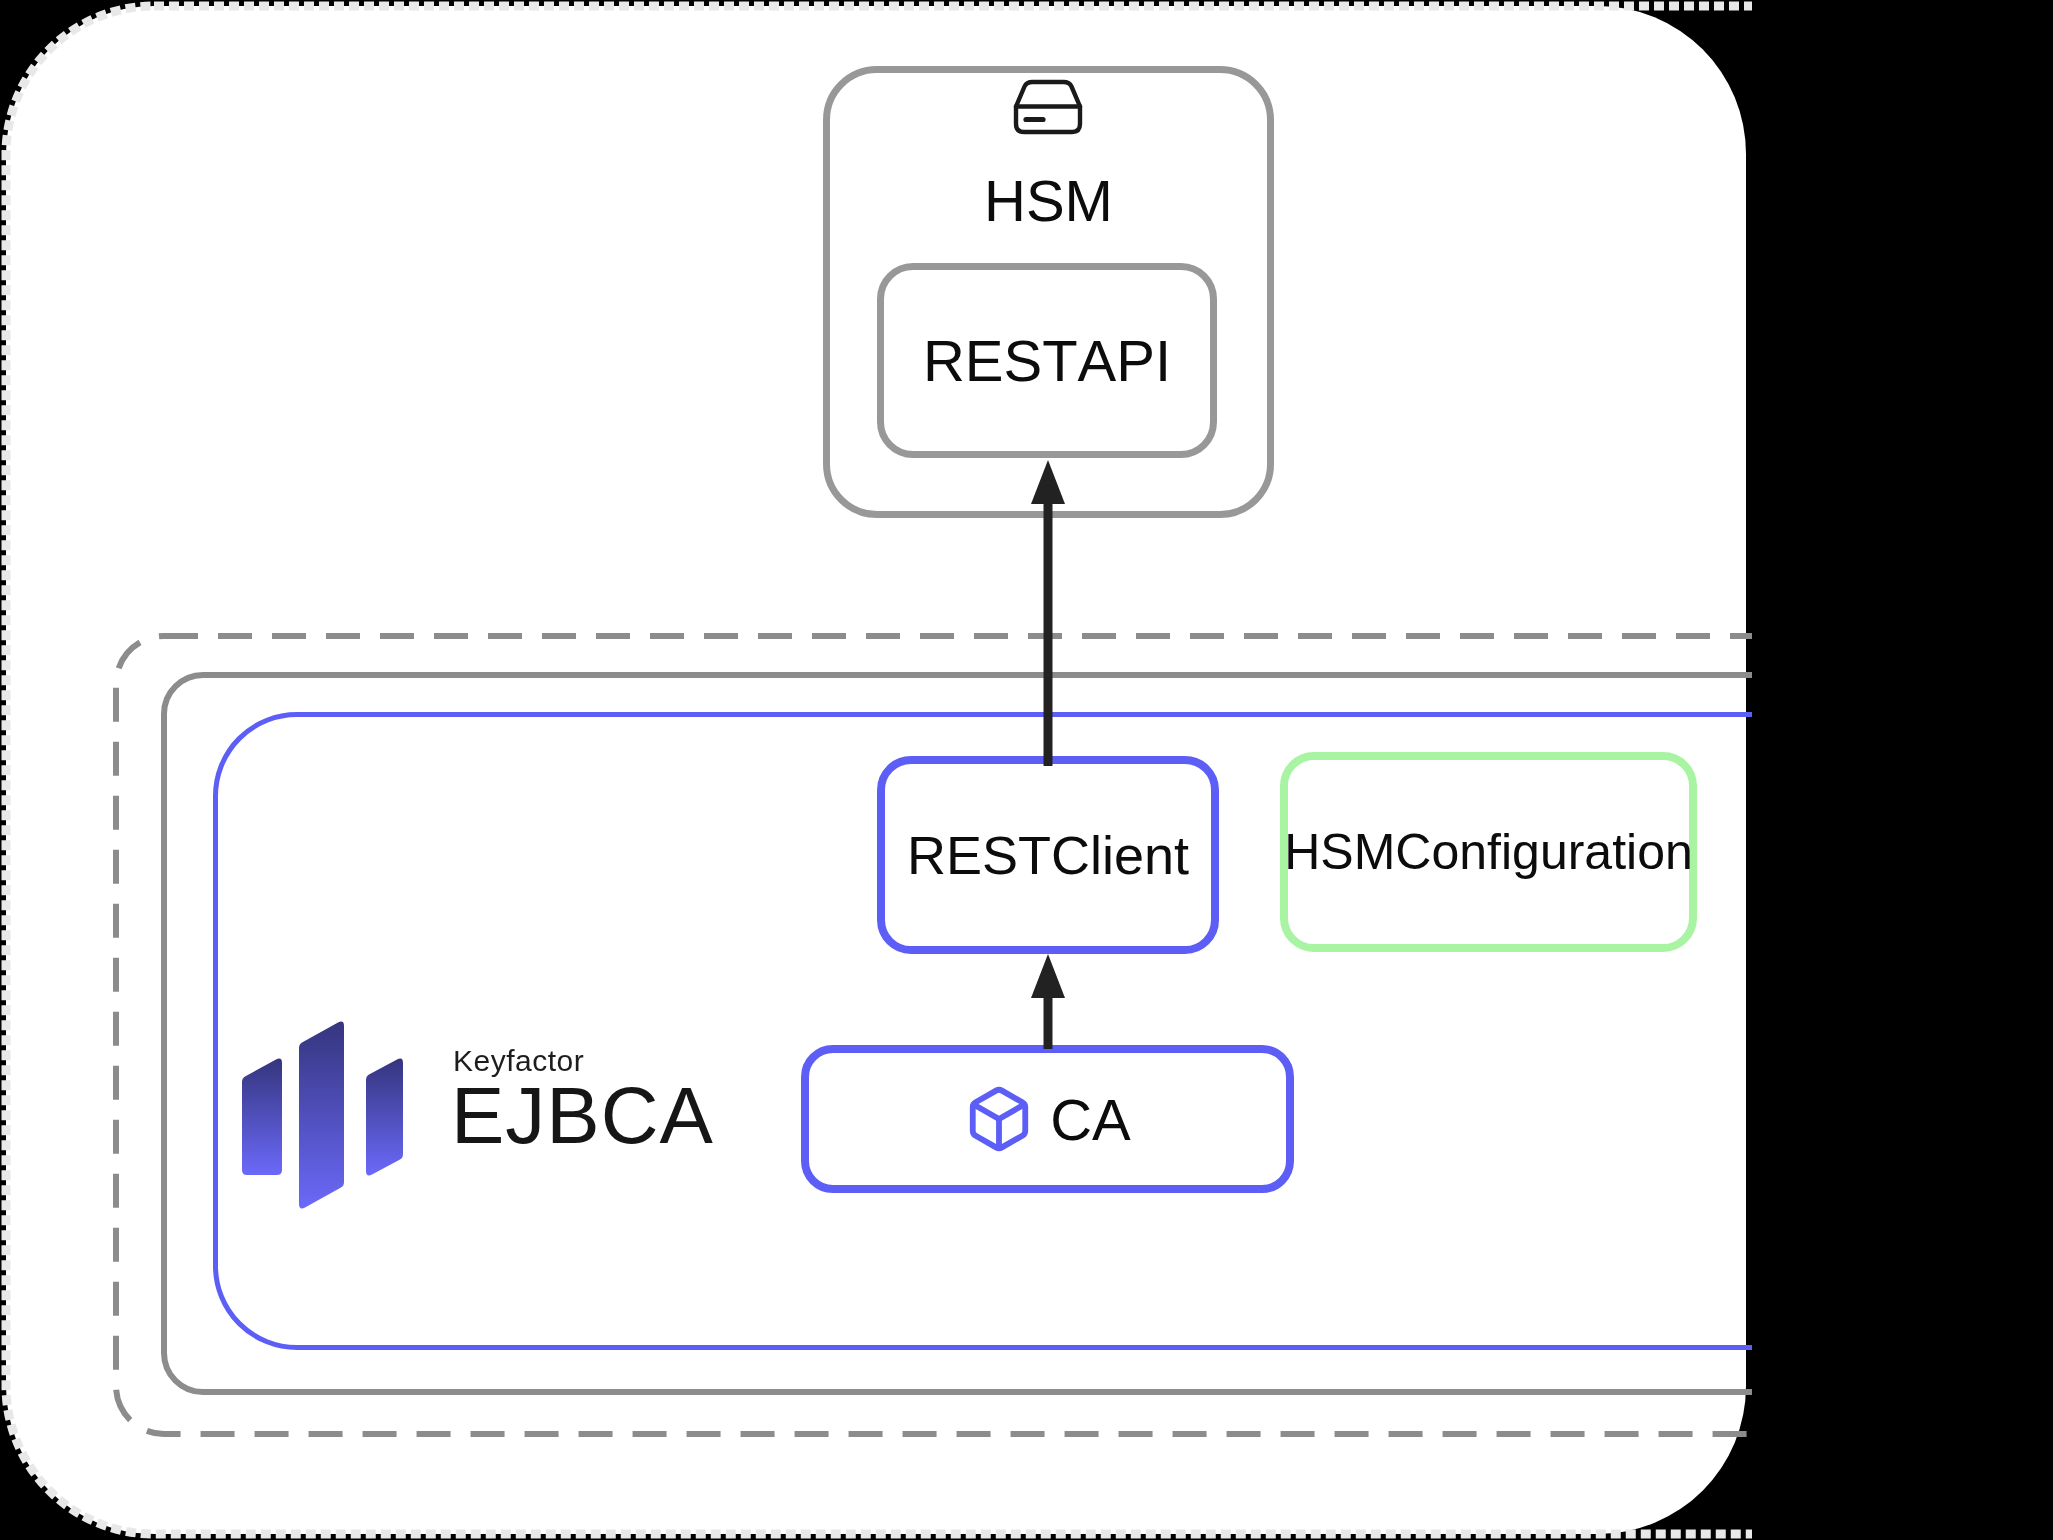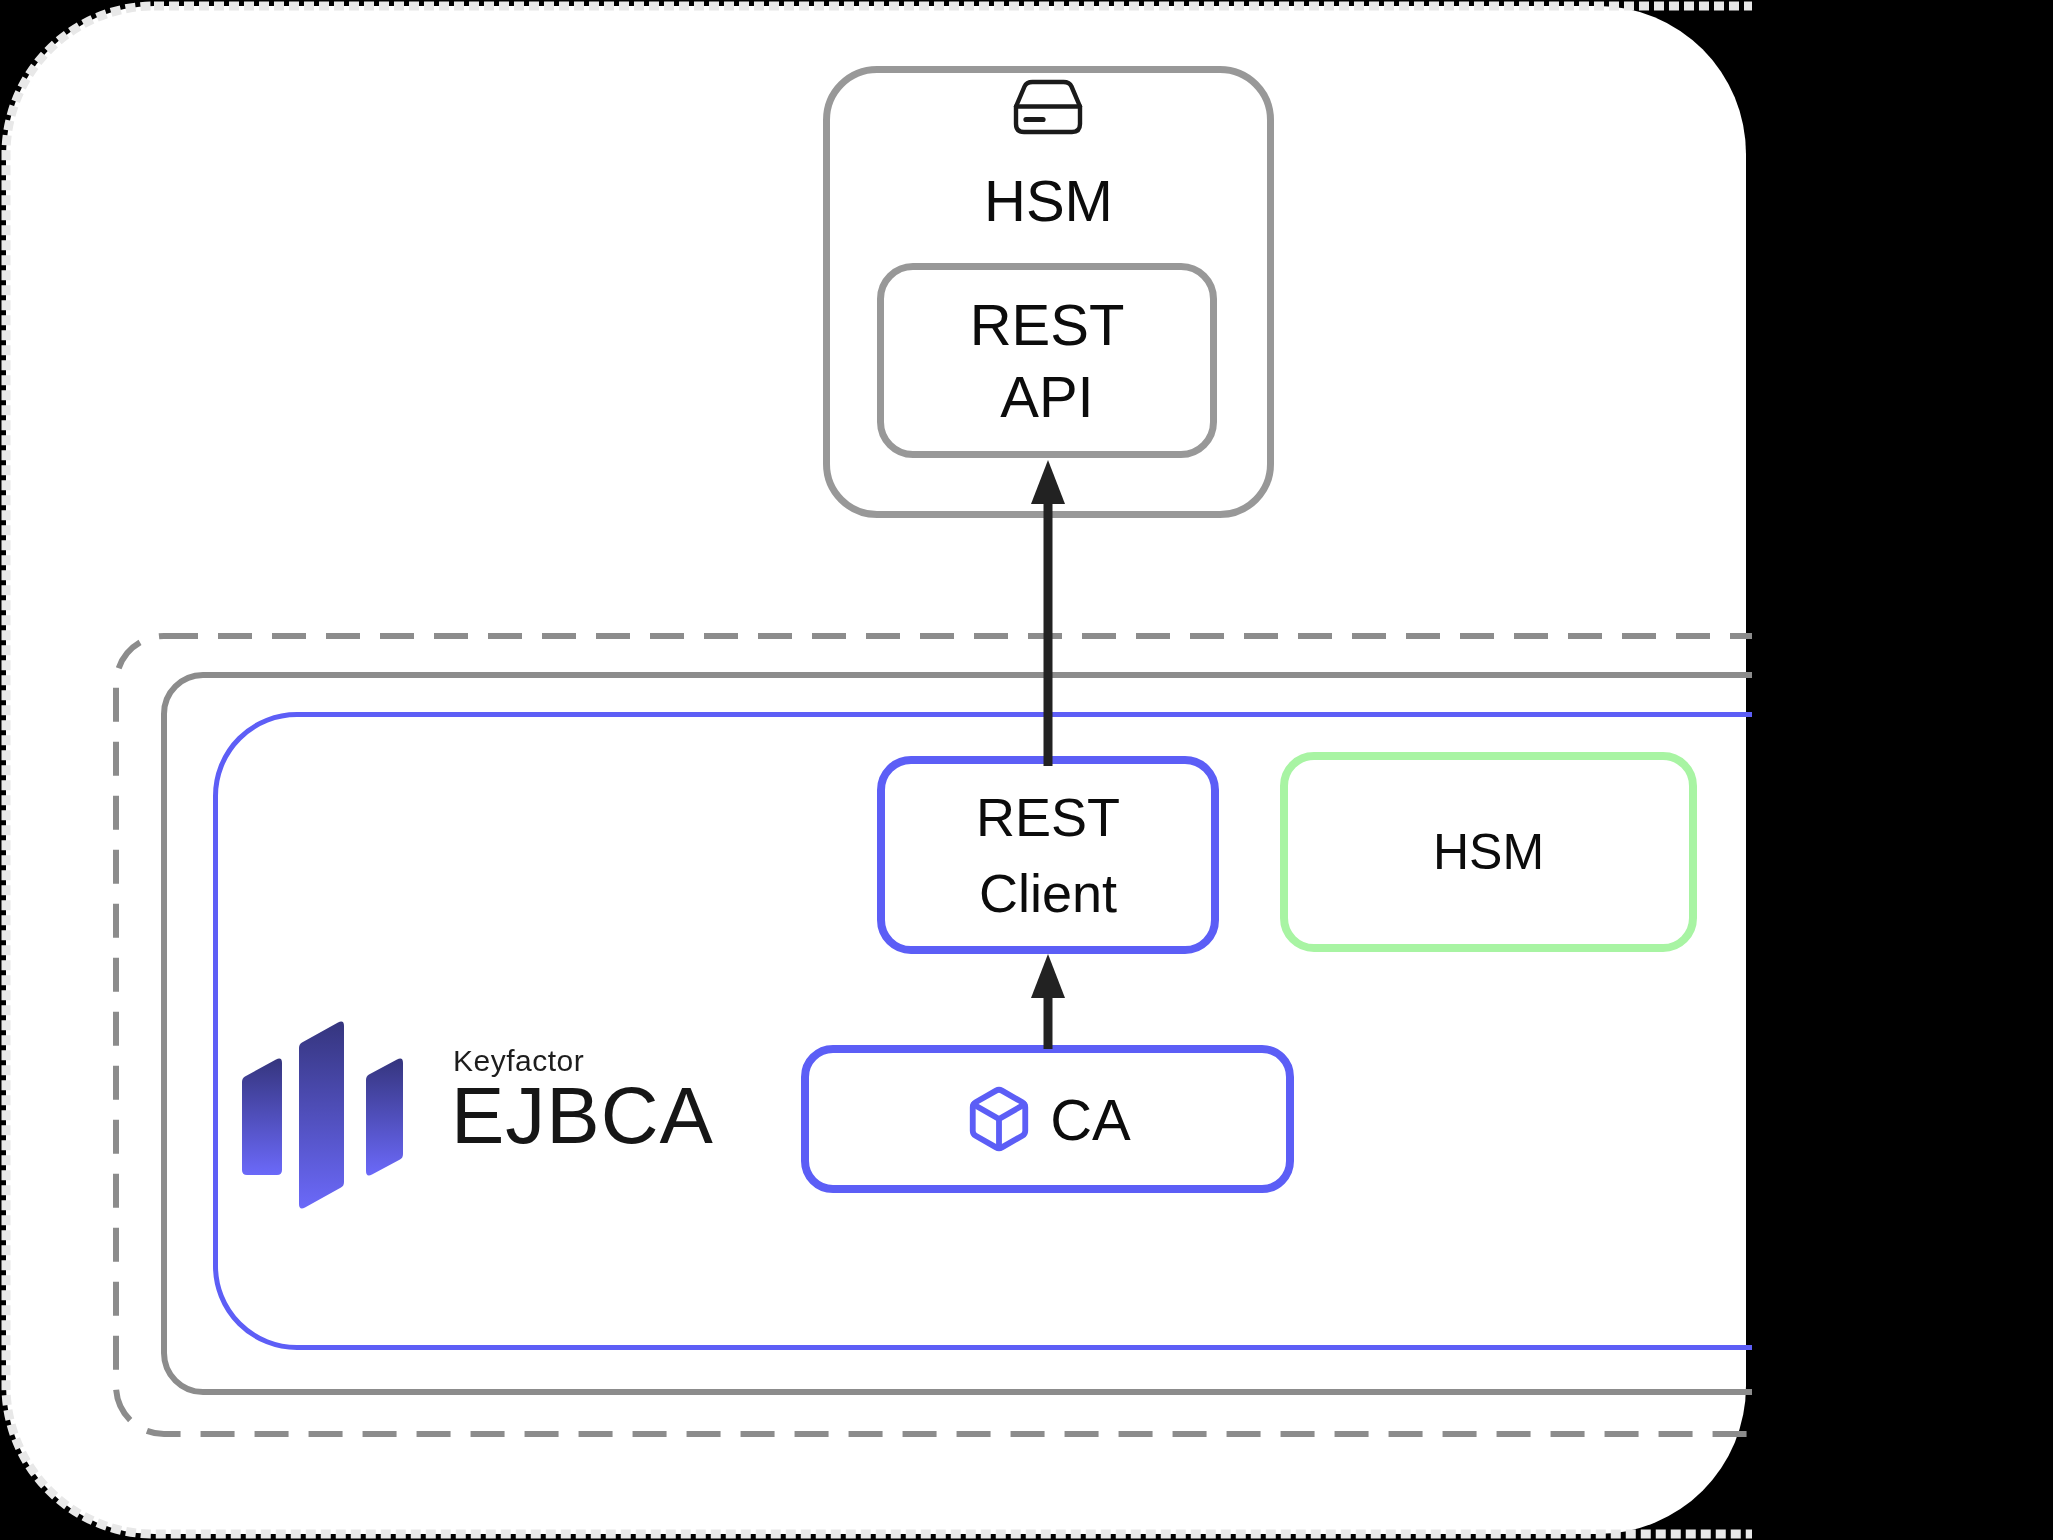--- a/index.html
+++ b/index.html
@@ -20,21 +20,21 @@
   svg.layer {
     position: absolute;
     left: 0; top: 0;
     width: 2053px; height: 1540px;
   }
   .box {
     position: absolute;
     box-sizing: border-box;
     background: #ffffff;
     display: flex;
-    flex-direction: column;
+    flex-direction: row;
     align-items: center;
     justify-content: center;
     text-align: center;
     color: #0c0c0c;
   }
   #hsm-box        { left: 823px;  top: 66px;  width: 451px;  height: 452px; border: 7px solid #989898; border-radius: 54px; background: transparent; justify-content: flex-start; }
   #drive-icon     { position: absolute; left: 1013px; top: 78px; width: 70px; height: 58px; }
   #hsm-label      { position: absolute; left: 823px; top: 170px; width: 451px; text-align: center; font-size: 58px; line-height: 62px; color: #0c0c0c; }
   #rest-api-box   { left: 877px;  top: 263px; width: 340px;  height: 195px; border: 7px solid #989898; border-radius: 36px; font-size: 58px; line-height: 72px; }
   #host-box       { left: 161px;  top: 672px; width: 1727px; height: 723px; border: 6px solid #8c8c8c; border-radius: 42px; background: transparent; }
@@ -81,20 +81,21 @@
     <span>API</span>
   </div>
 
   <div class="box" id="rest-client-box">
     <span>REST</span>
     <span>Client</span>
   </div>
 
   <div class="box" id="config-box">
     <span>HSM</span>
+    <span>Configuration</span>
   </div>
 
   <div class="box" id="ca-box">
     <svg class="cube" viewBox="0 0 24 24" aria-hidden="true">
       <g fill="none" stroke="#5c5ef6" stroke-width="2" stroke-linejoin="round" stroke-linecap="round">
         <path d="M21 8a2 2 0 0 0-1-1.73l-7-4a2 2 0 0 0-2 0l-7 4A2 2 0 0 0 3 8v8a2 2 0 0 0 1 1.73l7 4a2 2 0 0 0 2 0l7-4A2 2 0 0 0 21 16Z"></path>
         <path d="m3.3 7 8.7 5 8.7-5"></path>
         <path d="M12 22V12"></path>
       </g>
     </svg>

